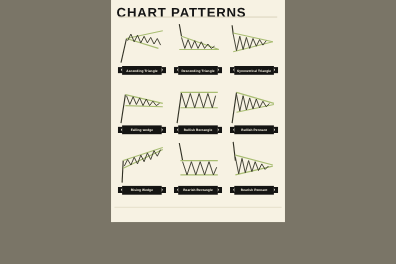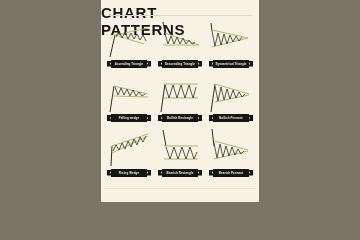--- a/index.html
+++ b/index.html
@@ -13,21 +13,22 @@
   .card{
     position:absolute;left:101px;top:0;width:158px;height:202px;
     background:#f7f2e3;
     box-sizing:border-box;
   }
   .card-edge-l{position:absolute;left:101px;top:0;width:2px;height:202px;background:#e6e0cd;}
   .card-edge-r{position:absolute;left:257px;top:0;width:2px;height:202px;background:#e0dac6;}
 
   .title{
     position:absolute;left:0;top:4px;width:128px;
-    font-size:15px;font-weight:bold;letter-spacing:.7px;
+    text-align:center;
+    font-size:12px;font-weight:bold;letter-spacing:.7px;
     color:#141414;
     font-family:"Liberation Sans",sans-serif;
   }
   .title-rule{position:absolute;left:108px;top:15px;width:144px;height:1px;background:#ddd6c0;}
 
   .grid{
     position:absolute;left:104px;top:17px;
     width:152px;height:163px;
   }
   .row{position:relative;width:152px;height:54.5px;}

